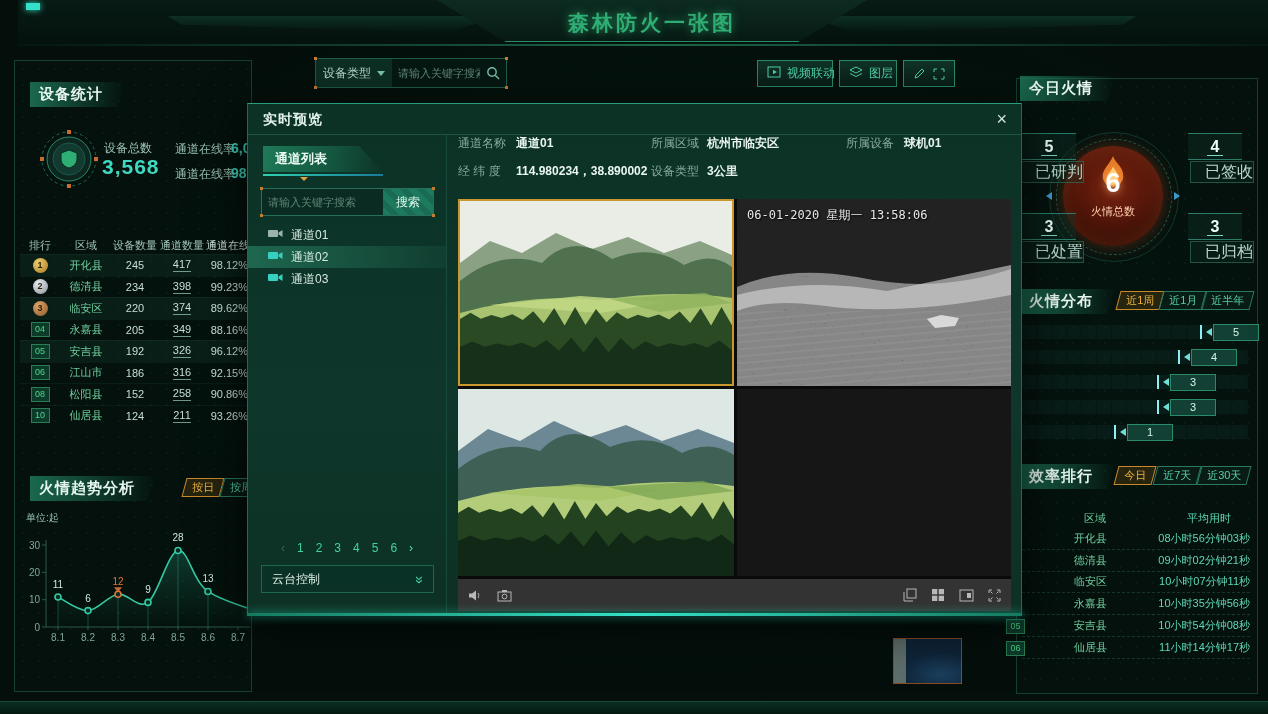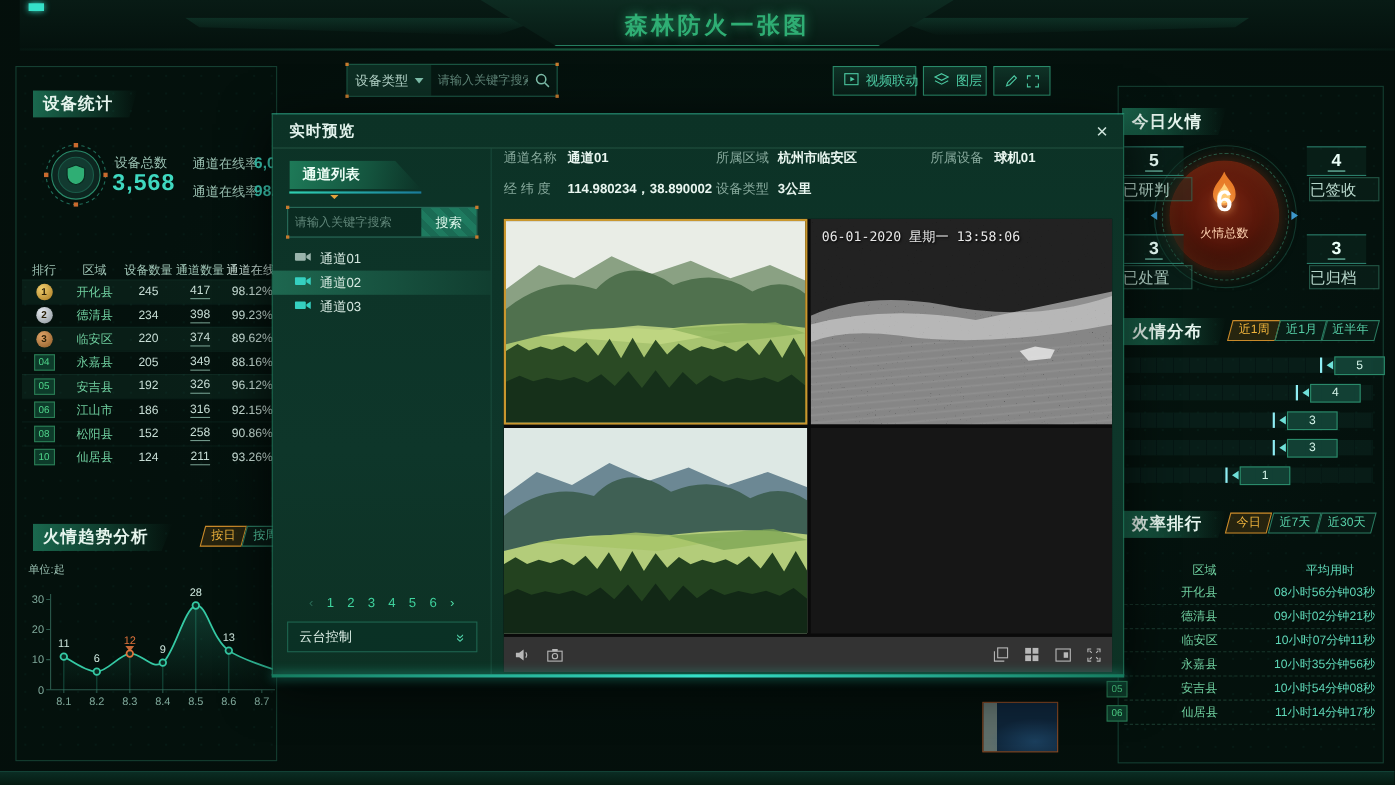--- a/index.html
+++ b/index.html
@@ -77,21 +77,21 @@
   .rnum{width:17px;height:13px;margin:0 auto;background:#0d3b2a;border:1px solid #2a7d55;color:#4fd58a;
        font-size:9px;line-height:13px;text-align:center;}
   .u-line{display:inline-block;border-bottom:1px solid rgba(170,225,205,.65);padding-bottom:1px;cursor:pointer;}
   
   #trend-svg{position:absolute;left:20px;top:522px;width:230px;height:127px;overflow:hidden;z-index:1;}
   
   .stat-val{position:absolute;width:54px;height:25px;line-height:25px;text-align:center;color:#eafff8;
        font-size:16px;font-weight:bold;border-top:1px solid #2a7d6a;border-bottom:1px solid #2a7d6a;
        background:rgba(16,50,40,.4);z-index:1;}
   .stat-val::after{content:"";position:absolute;left:50%;transform:translateX(-50%);bottom:3px;width:16px;height:1px;background:#7fd8c0;}
-  .stat-lab{position:absolute;width:62px;height:20px;line-height:20px;text-align:left;color:#b8d8cc;font-size:14px;
+  .stat-lab{position:absolute;width:62px;height:20px;line-height:20px;text-align:right;color:#b8d8cc;font-size:16px;
        border:1px solid rgba(60,140,115,.5);background:rgba(16,50,40,.35);z-index:1;}
   #fire-circle{position:absolute;left:1063px;top:146px;width:100px;height:100px;border-radius:50%;z-index:1;
        background:radial-gradient(circle at 50% 40%,#7a2410 0%,#54160a 45%,#2a0a05 75%,#170502 100%);
        box-shadow:0 0 18px rgba(200,70,30,.4), inset 0 0 22px rgba(255,120,50,.28);}
   .ring{position:absolute;border-radius:50%;z-index:1;}
   #ring1{left:1056px;top:139px;width:114px;height:114px;border:1px dashed rgba(45,150,120,.55);}
   #ring2{left:1049px;top:132px;width:128px;height:128px;border:1px solid rgba(40,130,105,.35);}
   .side-arrow{position:absolute;width:0;height:0;border-top:4px solid transparent;border-bottom:4px solid transparent;z-index:1;}
   #sa-l{left:1046px;top:192px;border-right:6px solid #3a9ad0;}
   #sa-r{left:1174px;top:192px;border-left:6px solid #3a9ad0;}
@@ -392,21 +392,21 @@
       <text x="128" y="119" text-anchor="middle" class="axis-lab">8.4</text>
       <line x1="128" y1="105" x2="128" y2="108" stroke="#2a5a4c"></line>
       <text x="158" y="119" text-anchor="middle" class="axis-lab">8.5</text>
       <line x1="158" y1="105" x2="158" y2="108" stroke="#2a5a4c"></line>
       <text x="188" y="119" text-anchor="middle" class="axis-lab">8.6</text>
       <line x1="188" y1="105" x2="188" y2="108" stroke="#2a5a4c"></line>
       <text x="218" y="119" text-anchor="middle" class="axis-lab">8.7</text>
       <line x1="218" y1="105" x2="218" y2="108" stroke="#2a5a4c"></line>
     </svg>
 
-  <div class="ptitle" style="left:1020px;top:98px;">今日火情</div>
+  <div class="ptitle" style="left:1020px;top:76px;">今日火情</div>
   <div class="ring" id="ring2"></div>
   <div class="ring" id="ring1"></div>
   <div class="side-arrow" id="sa-l"></div>
   <div class="side-arrow" id="sa-r"></div>
   <div id="fire-circle">
     <svg style="position:absolute;left:33px;top:10px;" width="34" height="36" viewBox="0 0 24 28">
       <path d="M12 0C14 6 20 8 20 16A8 8 0 1 1 4 16C4 10 9 7 12 0Z" fill="#ff8c2e" opacity=".85"></path>
       <path d="M12 8c1 3 4 4 4 10a4.5 4.5 0 1 1-9 0c0-4 4-6 5-10z" fill="#ffd27a"></path>
     </svg>
     <div class="fire-num">6</div>

